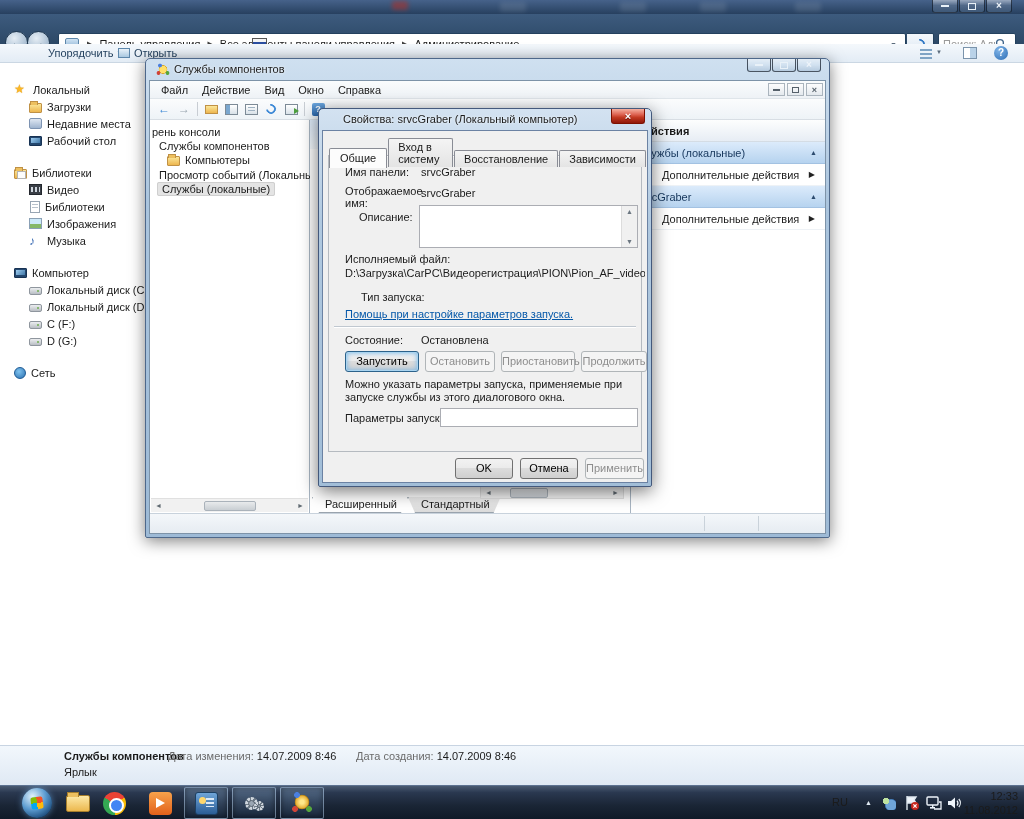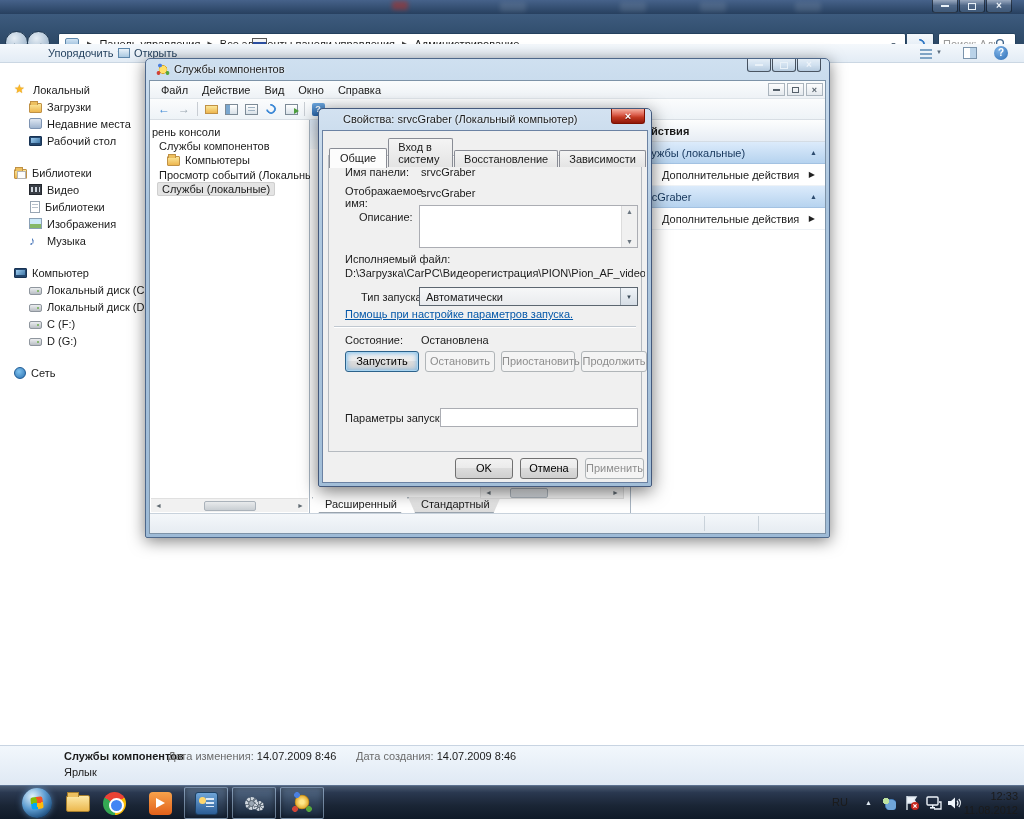--- a/index.html
+++ b/index.html
@@ -501,38 +501,33 @@
         <span class="sb">
           <span class="a" style="top:2px">▲</span>
           <span class="a" style="bottom:2px">▼</span>
         </span>
       </div>
 
       <div class="frow" style="left:16px;top:97px"><span>Исполняемый файл:</span></div>
       <div class="exe-path"><span>D:\Загрузка\CarPC\Видеорегистрация\PION\Pion_AF_video\PionServi</span></div>
 
       <div class="frow" style="left:32px;top:135px"><span>Тип запуска:</span></div>
-      <div class="combo">
-        <span>Автоматически</span>
-        <span class="combo-btn">
-            <span>▼</span>
-          </span>
-      </div>
 
       <div class="help-link"><span>Помощь при настройке параметров запуска.</span></div>
       <div class="etched"></div>
 
       <div class="frow" style="left:16px;top:178px"><span>Состояние:</span></div>
       <div class="frow" style="left:92px;top:178px"><span>Остановлена</span></div>
 
       <div class="w7btn focused" style="left:16px;top:195px;width:74px"><span>Запустить</span></div>
       <div class="w7btn disabled" style="left:96px;top:195px;width:70px"><span>Остановить</span></div>
       <div class="w7btn disabled" style="left:172px;top:195px;width:74px"><span>Приостановить</span></div>
       <div class="w7btn disabled" style="left:252px;top:195px;width:66px"><span>Продолжить</span></div>
 
+      <div class="hint"><span>Можно указать параметры запуска, применяемые при запуске службы из этого диалогового окна.</span></div>
 
       <div class="frow" style="left:16px;top:256px"><span>Параметры запуска:</span></div>
       <input class="params-input" style="">
     </div>
 
     <div class="w7btn" style="left:132px;top:327px;width:58px"><span>OK</span></div>
     <div class="w7btn" style="left:197px;top:327px;width:58px"><span>Отмена</span></div>
     <div class="w7btn disabled" style="left:262px;top:327px;width:59px"><span>Применить</span></div>
   </div>
 </div>

